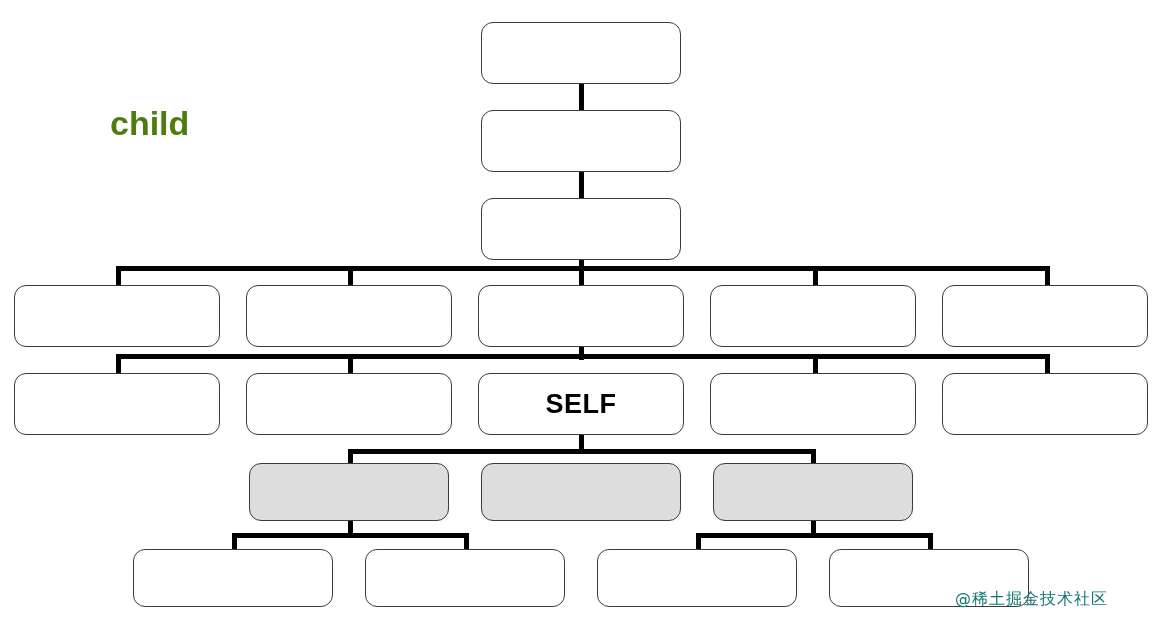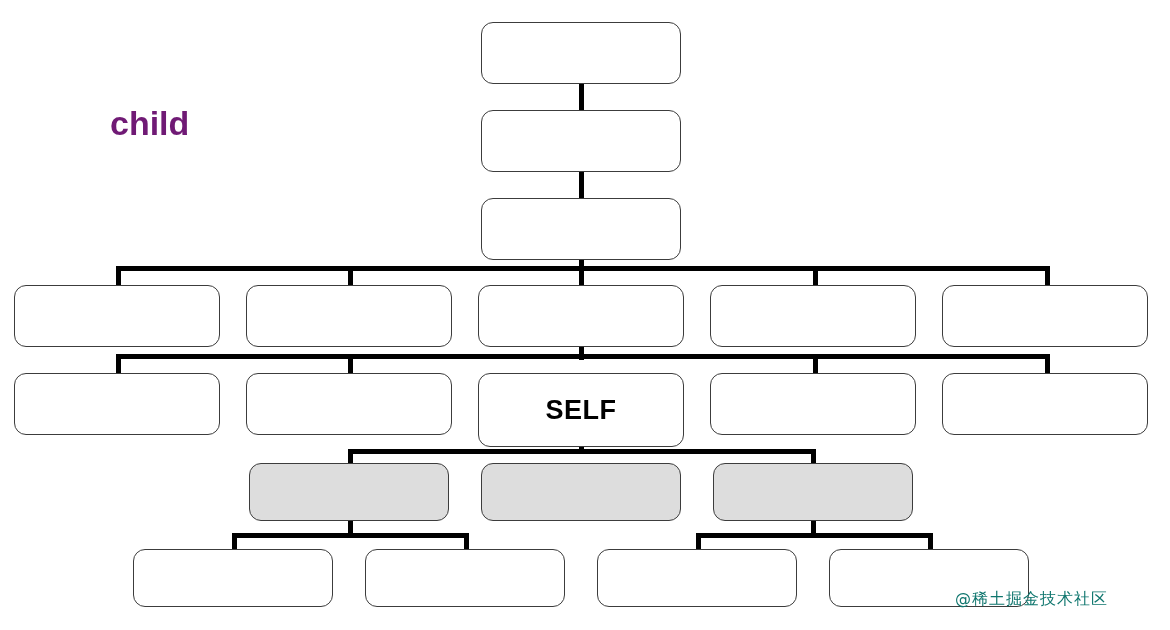--- a/index.html
+++ b/index.html
@@ -122,21 +122,21 @@
       </div>
       <div class="node" style="left: 942px; top: 285px; width: 206px; height: 62px; background: rgb(255, 255, 255); border-color: rgb(60, 60, 60);">
         <span class="node-label"></span>
       </div>
       <div class="node" style="left: 14px; top: 373px; width: 206px; height: 62px; background: rgb(255, 255, 255); border-color: rgb(60, 60, 60);">
         <span class="node-label"></span>
       </div>
       <div class="node" style="left: 246px; top: 373px; width: 206px; height: 62px; background: rgb(255, 255, 255); border-color: rgb(60, 60, 60);">
         <span class="node-label"></span>
       </div>
-      <div class="node" style="left: 478px; top: 373px; width: 206px; height: 74px; background: rgb(255, 255, 255); border-color: rgb(60, 60, 60);">
+      <div class="node" style="left: 478px; top: 373px; width: 206px; height: 62px; background: rgb(255, 255, 255); border-color: rgb(60, 60, 60);">
         <span class="node-label">SELF</span>
       </div>
       <div class="node" style="left: 710px; top: 373px; width: 206px; height: 62px; background: rgb(255, 255, 255); border-color: rgb(60, 60, 60);">
         <span class="node-label"></span>
       </div>
       <div class="node" style="left: 942px; top: 373px; width: 206px; height: 62px; background: rgb(255, 255, 255); border-color: rgb(60, 60, 60);">
         <span class="node-label"></span>
       </div>
       <div class="node shaded" style="left: 249px; top: 463px; width: 200px; height: 58px; background: rgb(221, 221, 221); border-color: rgb(60, 60, 60);">
         <span class="node-label"></span>
@@ -154,17 +154,17 @@
         <span class="node-label"></span>
       </div>
       <div class="node" style="left: 597px; top: 549px; width: 200px; height: 58px; background: rgb(255, 255, 255); border-color: rgb(60, 60, 60);">
         <span class="node-label"></span>
       </div>
       <div class="node" style="left: 829px; top: 549px; width: 200px; height: 58px; background: rgb(255, 255, 255); border-color: rgb(60, 60, 60);">
         <span class="node-label"></span>
       </div>
     </div>
 
-  <div id="child-label" style="left: 110px; top: 104px; color: #701a75;">child</div>
+  <div id="child-label" style="left: 110px; top: 104px; color: #4d7c0f;">child</div>
 
   <div id="watermark" style="left: 955px; top: 589px; color: #0f766e;">@稀土掘金技术社区</div>
 
 </div>
 
 </body></html>

